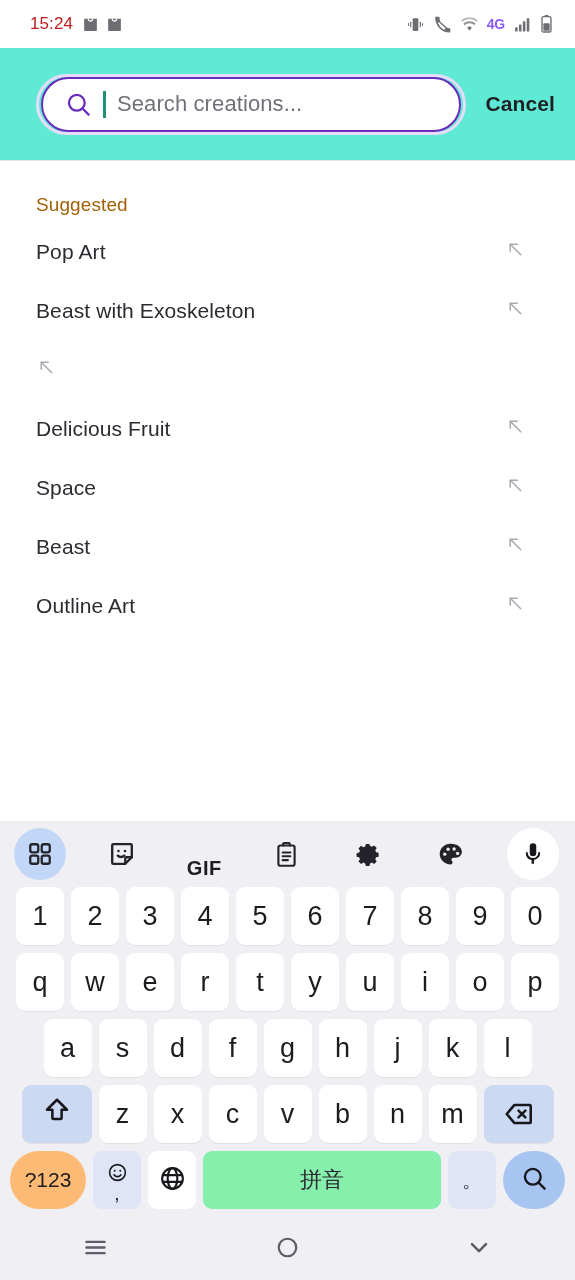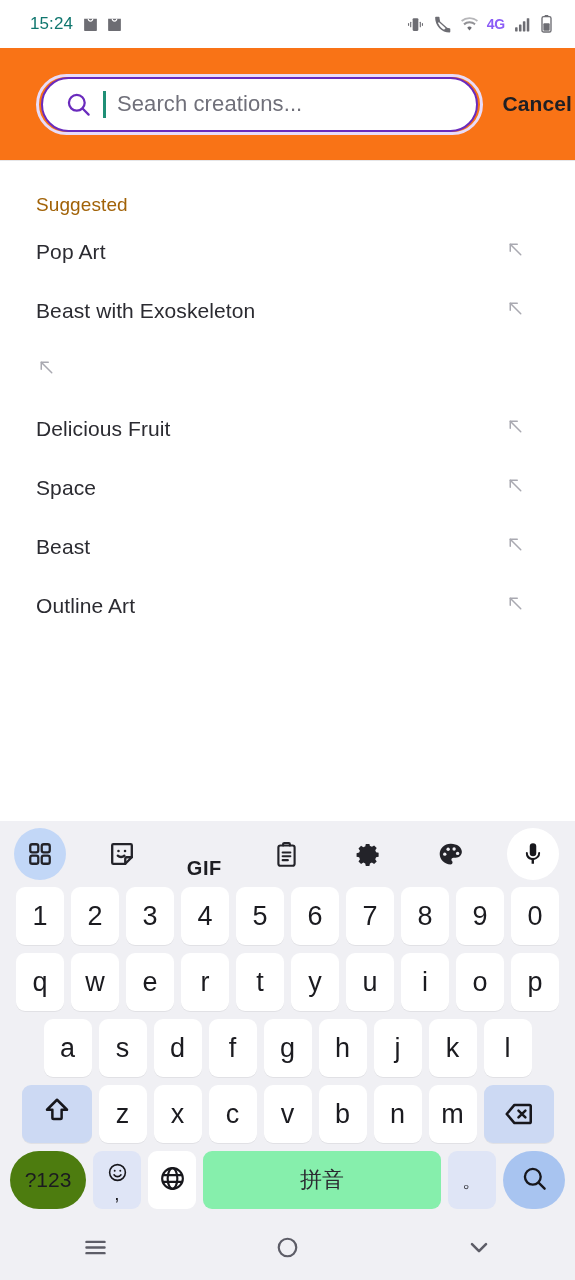--- a/index.html
+++ b/index.html
@@ -22,21 +22,21 @@
     height: 48px;
     display: flex;
     align-items: center;
     padding: 0 22px 0 30px;
     background: #ffffff;
     flex: none;
   }
   .status-left { display: flex; align-items: center; gap: 9px; }
   .status-time {
     font-size: 17px;
-    color: #0f766e;
+    color: #b91c1c;
     letter-spacing: .1px;
     font-family: "Liberation Sans", sans-serif;
   }
   .notif-icons { display: flex; gap: 7px; align-items: center; }
   .notif-icon { width: 17px; height: 17px; display: block; }
   .status-right {
     margin-left: auto;
     display: flex;
     align-items: center;
     gap: 8px;
@@ -47,22 +47,22 @@
     color: #8b5cf6;
     font-weight: 600;
     letter-spacing: -.2px;
   }
 
   
   .search-header {
     height: 113px;
     display: flex;
     align-items: center;
-    padding: 0 3px 0 36px;
-    background: #f97316;
+    padding: 0 20px 0 36px;
+    background: #5eead4;
     border-bottom: 1px solid #e6e6e8;
     flex: none;
   }
   .search-field-wrap {
     flex: 1;
     height: 61px;
     border-radius: 31px;
     border: 3px solid #e8dcfa;
     display: flex;
     align-items: center;
@@ -197,21 +197,21 @@
   
   .kb-row.bottom {
     align-items: center;
     gap: 7px;
     margin-bottom: 5px;
     padding: 0 10px;
   }
   .key-123 {
     width: 76px; height: 58px;
     border-radius: 29px;
-    background: #4d7c0f;
+    background: #fdba74;
     display: flex;
     align-items: center;
     justify-content: center;
     font-size: 21px;
     color: #1b1b20;
     cursor: pointer;
     flex: none;
     font-family: "Liberation Sans", sans-serif;
   }
   .key-emoji {

